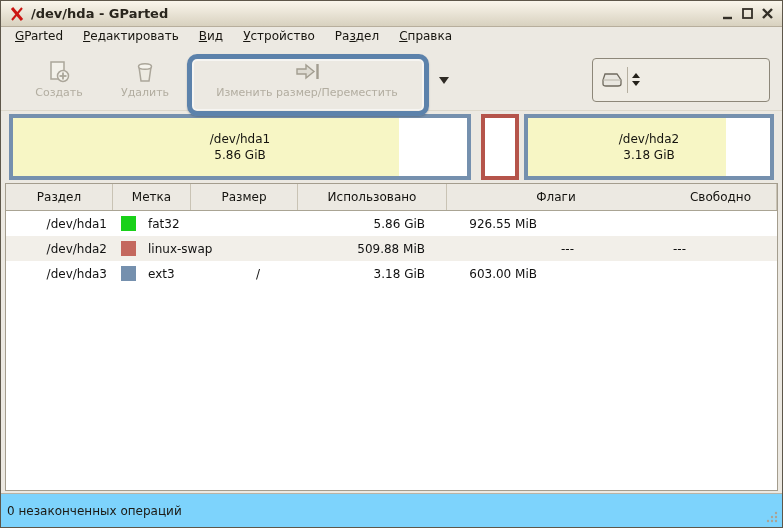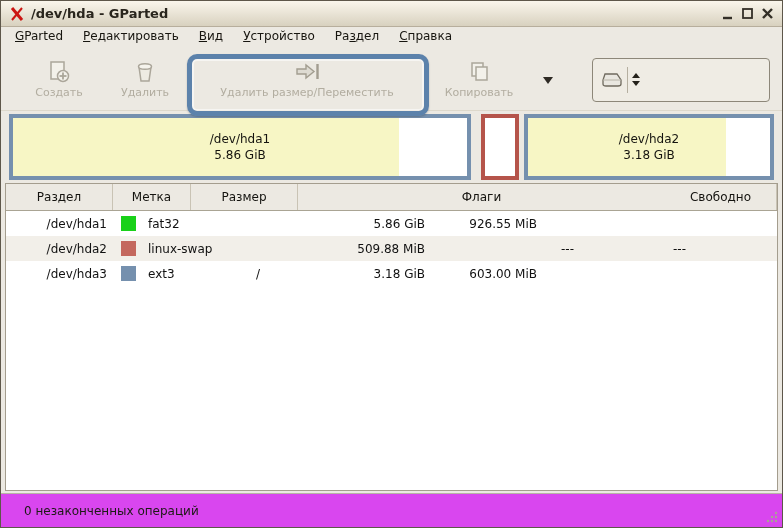--- a/index.html
+++ b/index.html
@@ -87,22 +87,22 @@
   .td{display:flex;align-items:center;height:100%;}
   .td.c1{justify-content:flex-end;padding-right:6px;}
   .td.c2{padding-left:8px;}
   .td.c3{padding-left:10px;}
   .td.c4,.td.c5,.td.c6{justify-content:flex-end;padding-right:6px;}
   .td.c7{padding-left:6px;}
   .chip{width:15px;height:15px;margin-right:12px;flex:0 0 auto;}
 
   
   .statusbar{
-    flex:1 1 auto;margin-top:2px;border-top:1px solid #b9b3a5;background:#d946ef;
-    display:flex;align-items:center;padding:0 23px;font-size:12px;color:#1c1a14;
+    flex:1 1 auto;margin-top:2px;border-top:1px solid #b9b3a5;background:#7dd3fc;
+    display:flex;align-items:center;padding:0 6px;font-size:12px;color:#1c1a14;
     position:relative;
   }
   .grip{position:absolute;right:3px;bottom:3px;}
 </style>
 </head>
 <body>
 
 <div class="window">
 
   <div class="titlebar">
@@ -153,28 +153,21 @@
         <path d="M6 6 L8 20 L16 20 L18 6 Z" fill="#eeebe2" stroke="#aba69a" stroke-width="1.5"></path>
         <ellipse cx="12" cy="5.5" rx="6.5" ry="2.8" fill="#f5f3ec" stroke="#aba69a" stroke-width="1.5"></ellipse>
       </svg>
       <span>Удалить</span>
     </div>
     <div class="tbtn w-resize">
       <svg width="28" height="22" viewBox="0 0 28 22">
         <path d="M4 8 L13 8 L13 4 L21 10.5 L13 17 L13 13 L4 13 Z" fill="#dedbd2" stroke="#a29d90" stroke-width="1.4"></path>
         <line x1="24.5" y1="3" x2="24.5" y2="18" stroke="#a29d90" stroke-width="2.4"></line>
       </svg>
-      <span>Удалить размер/Переместить</span>
-    </div>
-    <div class="tbtn w-copy">
-      <svg width="24" height="22" viewBox="0 0 24 22">
-        <rect x="5" y="2" width="11" height="13" fill="#f3f1ea" stroke="#aba69a" stroke-width="1.5"></rect>
-        <rect x="9" y="6" width="11" height="13" fill="#f3f1ea" stroke="#aba69a" stroke-width="1.5"></rect>
-      </svg>
-      <span>Копировать</span>
+      <span>Изменить размер/Переместить</span>
     </div>
 
     <div class="overflow">
       <span class="caret"></span>
     </div>
 
     <div class="combo">
       <svg width="22" height="18" viewBox="0 0 22 18">
         <path d="M4 3 L16 3 L20 9 L20 13 Q20 15 17 15 L5 15 Q2 15 2 13 L2 9 Z" fill="#e9e7e0" stroke="#6f6a5e" stroke-width="1.3"></path>
         <path d="M2 9 L20 9" stroke="#b8b4a8" stroke-width="1"></path>
@@ -207,20 +200,21 @@
         <div>3.18 GiB</div>
       </div>
     </div>
   </div>
 
   <div class="table-wrap">
     <div class="thead">
       <div class="th c1">Раздел</div>
       <div class="th c3">Метка</div>
       <div class="th c4">Размер</div>
+      <div class="th c5">Использовано</div>
       <div class="th c7">Флаги</div>
       <div class="th c6">Свободно</div>
     </div>
 
     <div class="trow">
       <div class="td c1">/dev/hda1</div>
       <div class="td c2">
         <span class="chip" style="background: rgb(25, 209, 25);"></span>
         <span>fat32</span>
       </div>

